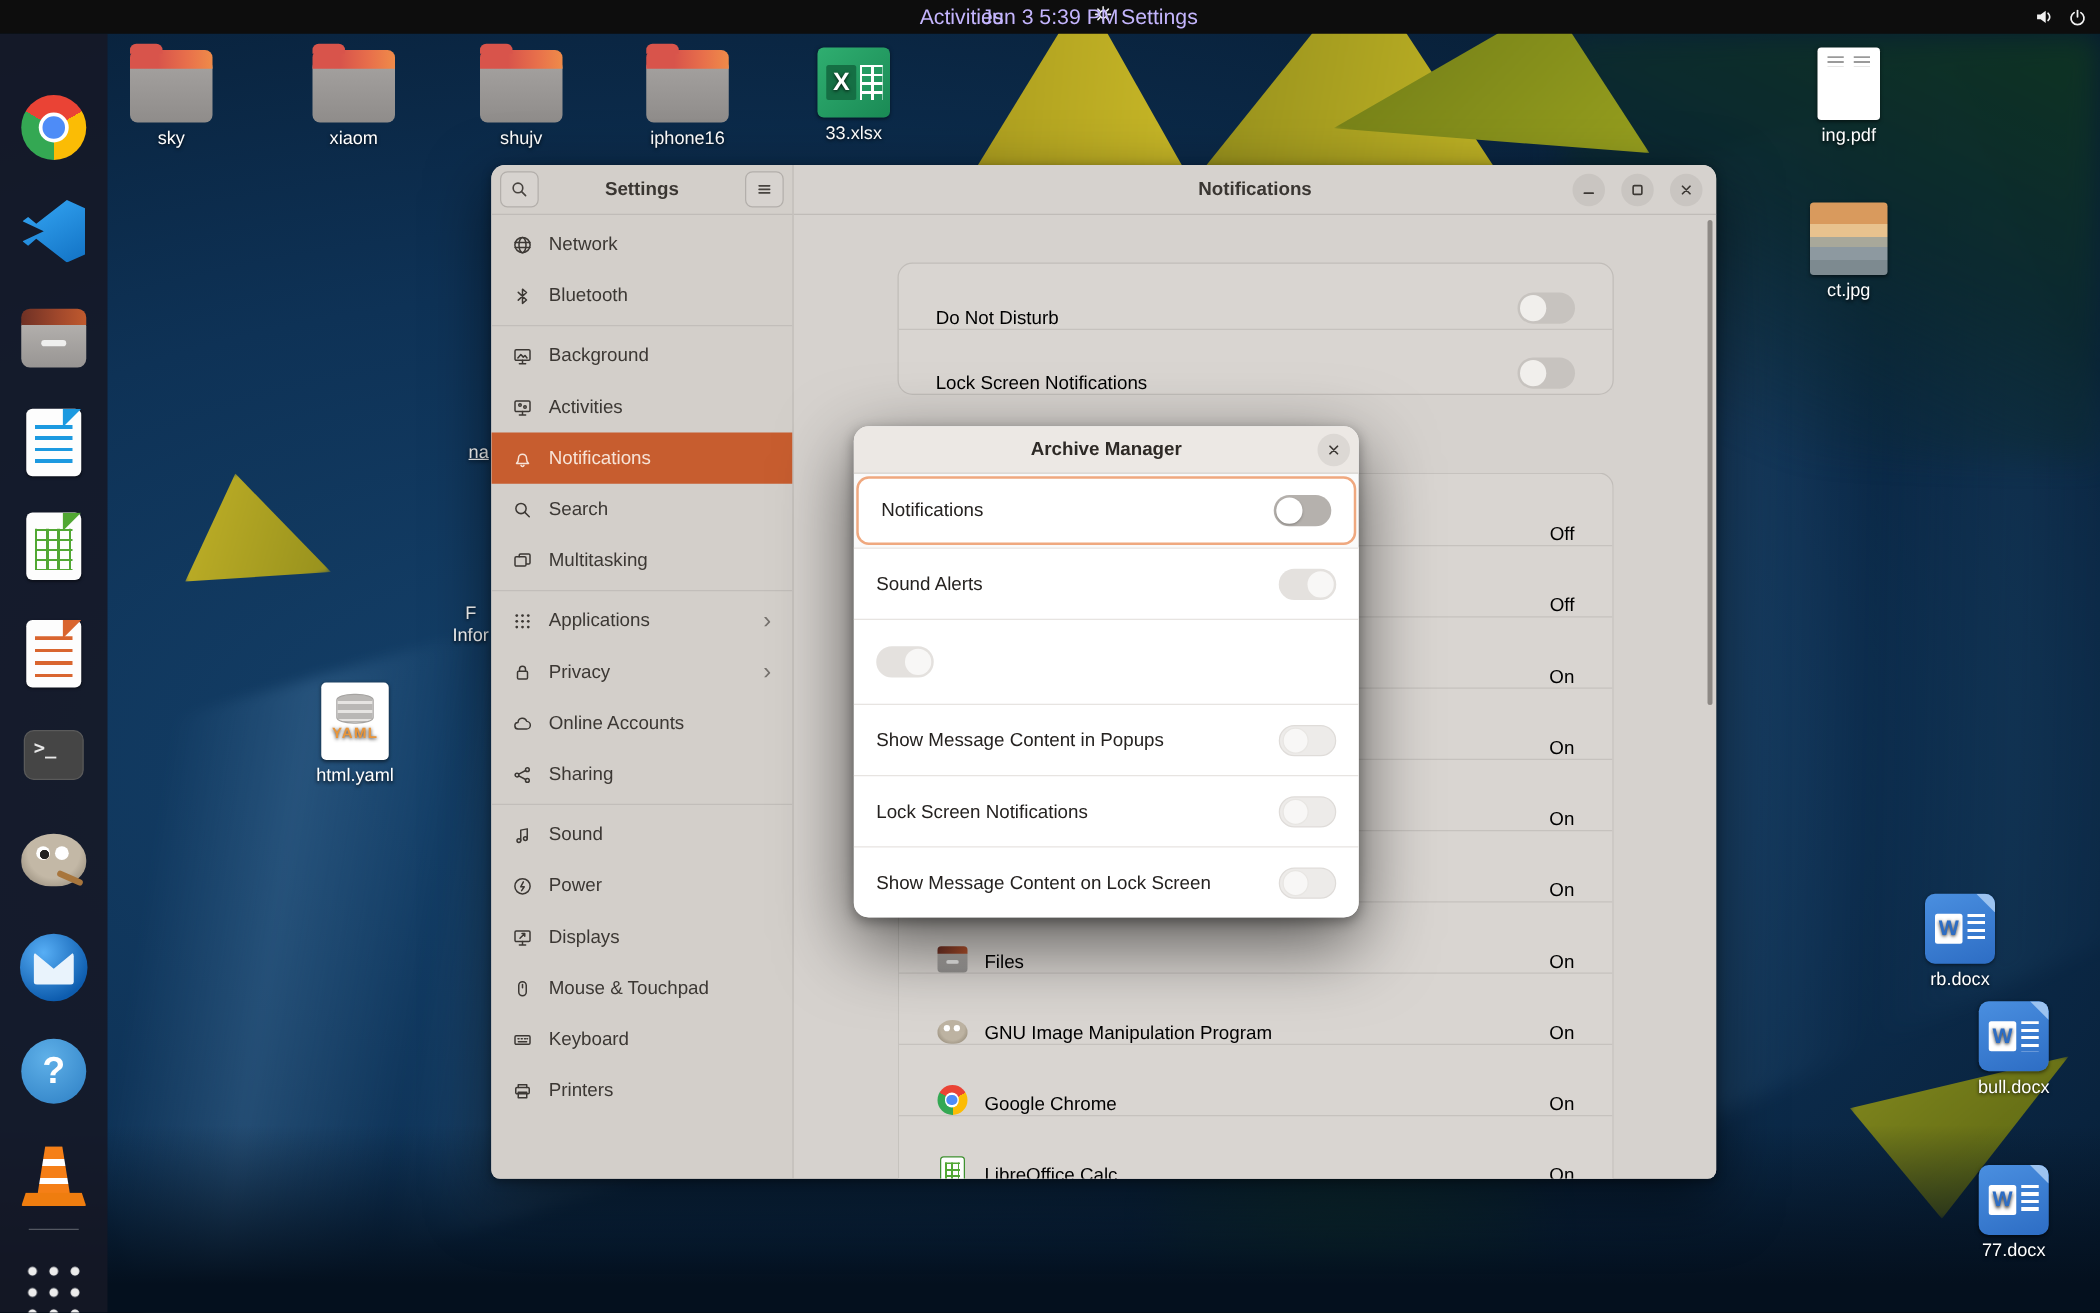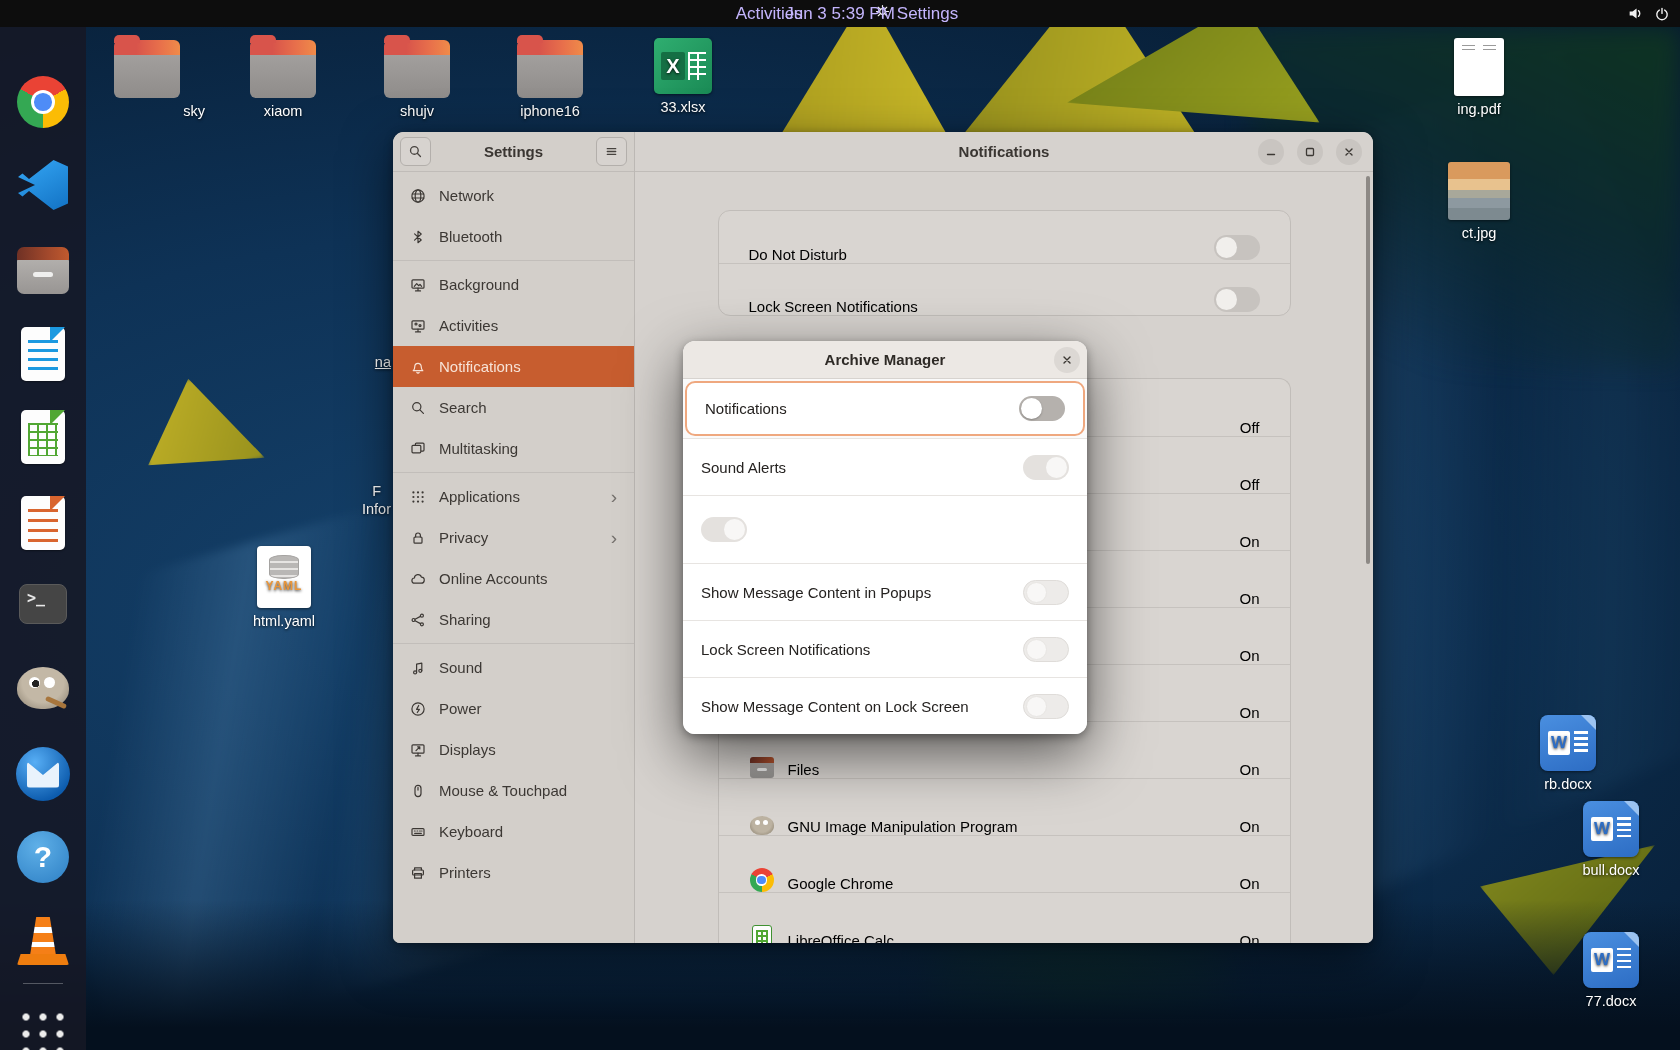--- a/index.html
+++ b/index.html
@@ -618,21 +618,21 @@
           <div class="lcol">
             <div class="dlab">Show Message Content on Lock Screen</div>
           </div>
           <div class="tgl offd">
             <div class="knob"></div>
           </div>
         </div>
       </div>
   </div>
 
-<div class="dicon" style="left: 89px; top: 40px; text-align: right;">
+<div class="dicon" style="left: 79px; top: 40px;">
       <div class="art da-folder"></div>
       <div>sky</div>
     </div>
     <div class="dicon" style="left: 225px; top: 40px;">
       <div class="art da-folder"></div>
       <div>xiaom</div>
     </div>
     <div class="dicon" style="left: 359px; top: 40px;">
       <div class="art da-folder"></div>
       <div>shujv</div>

